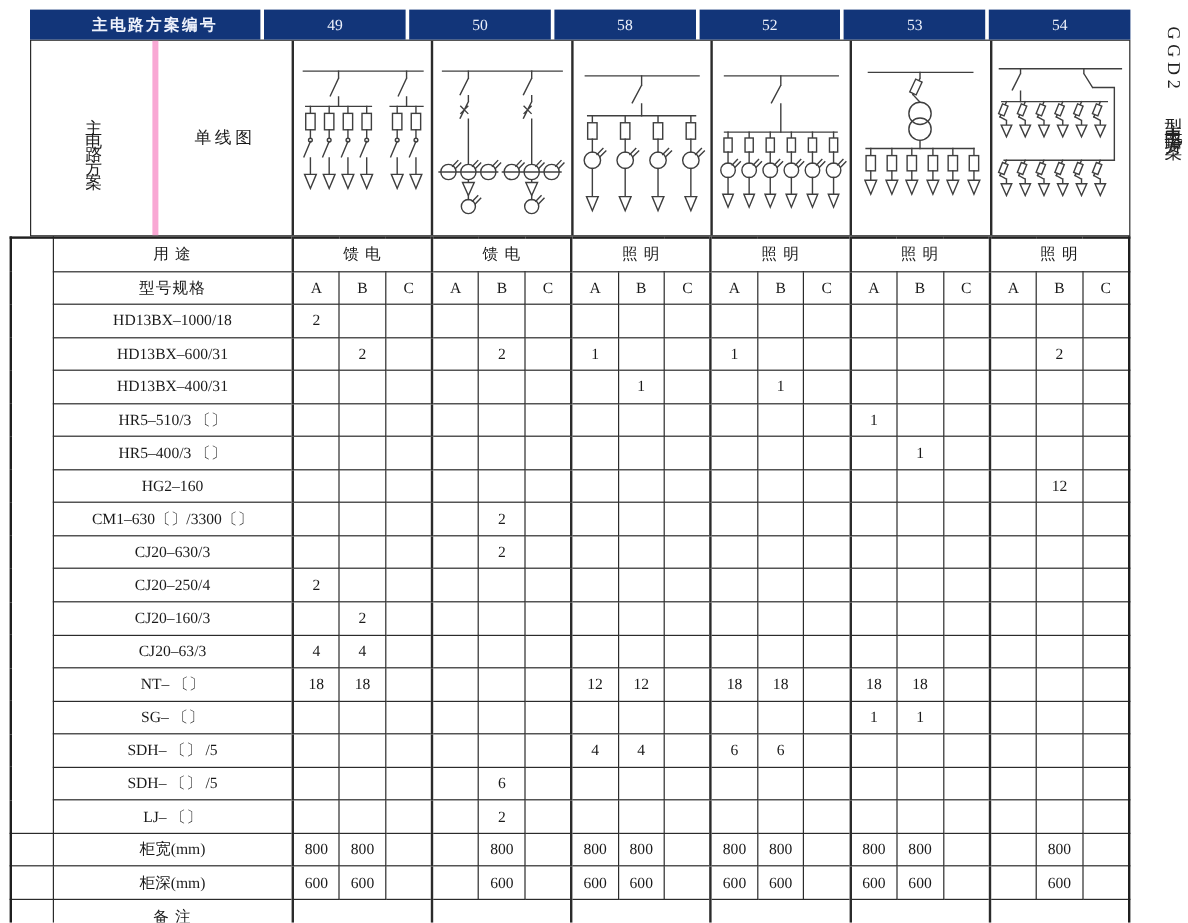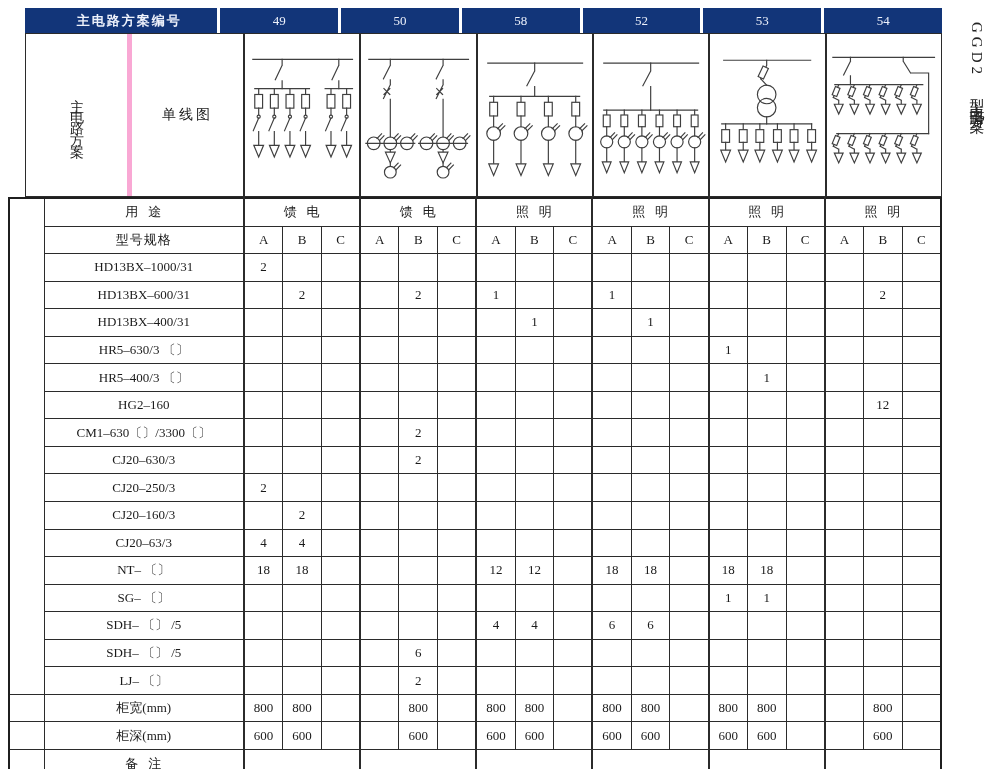--- a/index.html
+++ b/index.html
@@ -47,21 +47,21 @@
     border-collapse:collapse; table-layout:fixed;
     border:2px solid #1f1f1f;
   }
   table.main td {
     border:1px solid #2b2b2b; height:26.55px; padding:0;
     text-align:center; vertical-align:middle;
     font-size:13px; overflow:hidden; white-space:nowrap;
   }
   table.main tr.notes-row td { height:28px; }
   td.group-start { border-left-width:2px !important; }
-  td.lbl { letter-spacing:1px;font-family:Liberation Mono, monospace; }
+  td.lbl { letter-spacing:1px; }
 </style>
 </head>
 <body>
 
 <div class="page">
 
   <div class="side-label">GGD2 型主电路方案</div>
 
   <div class="top-block">
     <div class="hdr">
@@ -289,21 +289,21 @@
           <td>B</td>
           <td>C</td>
           <td class="group-start">A</td>
           <td>B</td>
           <td>C</td>
           <td class="group-start">A</td>
           <td>B</td>
           <td>C</td>
         </tr>
         <tr>
-          <td>HD13BX–1000/31</td>
+          <td>HD13BX–1000/18</td>
           <td class="group-start">2</td>
           <td></td>
           <td></td>
           <td class="group-start"></td>
           <td></td>
           <td></td>
           <td class="group-start"></td>
           <td></td>
           <td></td>
           <td class="group-start"></td>
@@ -352,21 +352,21 @@
           <td>1</td>
           <td></td>
           <td class="group-start"></td>
           <td></td>
           <td></td>
           <td class="group-start"></td>
           <td></td>
           <td></td>
         </tr>
         <tr>
-          <td>HR5–630/3 〔〕</td>
+          <td>HR5–510/3 〔〕</td>
           <td class="group-start"></td>
           <td></td>
           <td></td>
           <td class="group-start"></td>
           <td></td>
           <td></td>
           <td class="group-start"></td>
           <td></td>
           <td></td>
           <td class="group-start"></td>
@@ -457,21 +457,21 @@
           <td></td>
           <td></td>
           <td class="group-start"></td>
           <td></td>
           <td></td>
           <td class="group-start"></td>
           <td></td>
           <td></td>
         </tr>
         <tr>
-          <td>CJ20–250/3</td>
+          <td>CJ20–250/4</td>
           <td class="group-start">2</td>
           <td></td>
           <td></td>
           <td class="group-start"></td>
           <td></td>
           <td></td>
           <td class="group-start"></td>
           <td></td>
           <td></td>
           <td class="group-start"></td>

